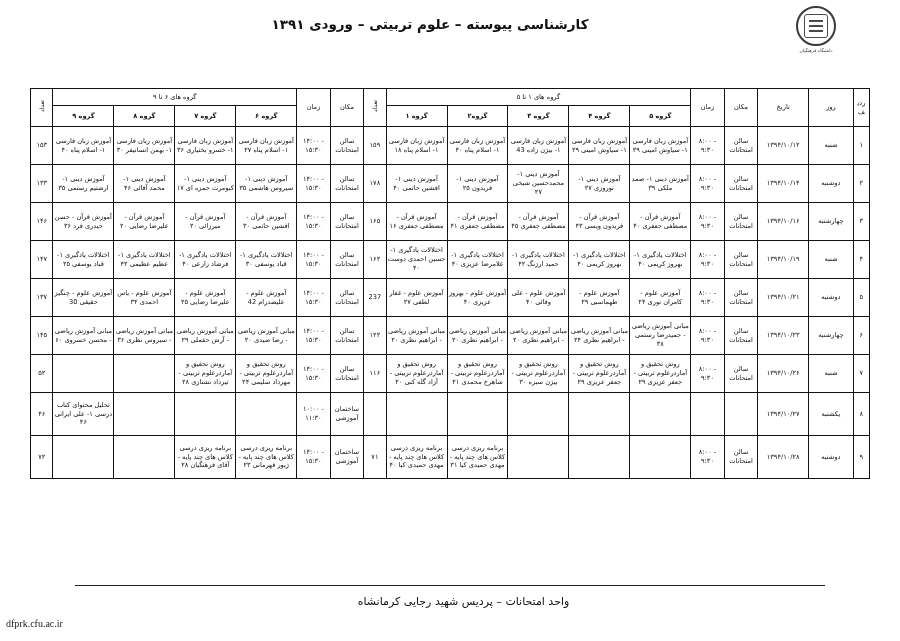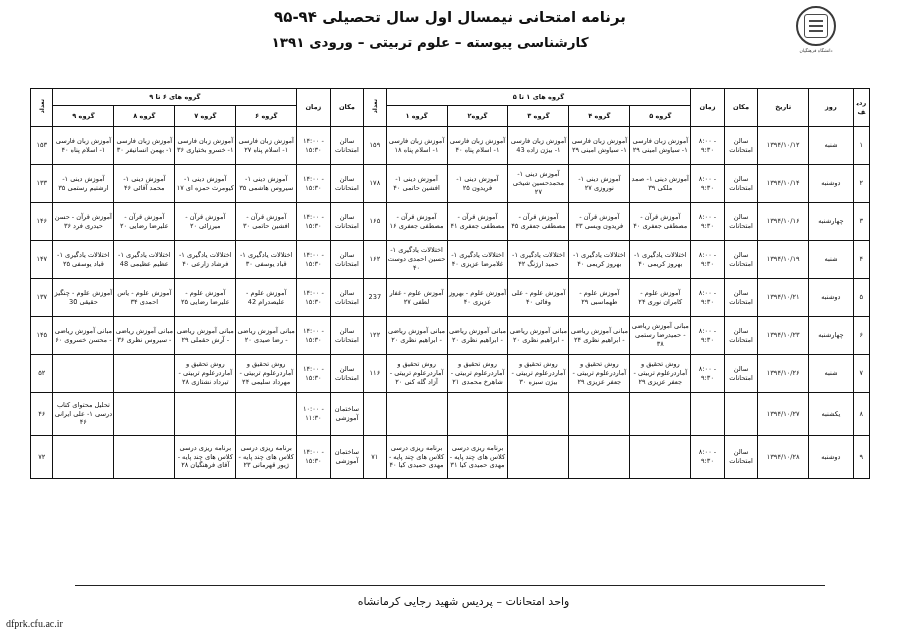--- a/index.html
+++ b/index.html
@@ -113,21 +113,21 @@
     border: 1px solid #111;
     padding: 1px 1px;
     text-align: center;
     vertical-align: middle;
     font-size: 6.6px;
     line-height: 1.35;
     color: #111;
     word-wrap: break-word;
   }
   .band-head td {
-    font-weight: bold;
+    font-weight: normal;
     font-size: 8px;
     height: 14px;
   }
   .colhead td {
     font-weight: bold;
     font-size: 7.6px;
     height: 18px;
   }
   .cell-row td {
     height: 35px;
@@ -193,21 +193,20 @@
 
 <div class="page">
 
   <div class="header">
     <div class="logo">
       <div class="ring"></div>
       <div class="inner"></div>
       <div class="caption">دانشگاه فرهنگیان</div>
     </div>
     <div class="title-block">
-      <div class="title-main">برنامه امتحانی نیمسال اول سال تحصیلی ۹۴-۹۵</div>
       <div class="title-sub">کارشناسی پیوسته – علوم تربیتی – ورودی ۱۳۹۱</div>
     </div>
   </div>
 
   <div class="table-wrap">
     <table class="sched">
       <colgroup>
         <col class="num-col">
           <col class="day-col">
           <col class="date-col">
@@ -325,21 +324,21 @@
           <td>اختلالات یادگیری ۱- بهروز کریمی ۴۰</td>
           <td>اختلالات یادگیری ۱- بهروز کریمی ۴۰</td>
           <td>اختلالات یادگیری ۱- حمید ارژنگ ۴۲</td>
           <td>اختلالات یادگیری ۱- غلامرضا عزیزی ۴۰</td>
           <td>اختلالات یادگیری ۱- حسین احمدی دوست ۴۰</td>
           <td>۱۶۲</td>
           <td class="place-cell">سالن امتحانات</td>
           <td class="time-cell">۱۴:۰۰ - ۱۵:۳۰</td>
           <td>اختلالات یادگیری ۱- قباد یوسفی ۳۰</td>
           <td>اختلالات یادگیری ۱- فرشاد زارعی ۴۰</td>
-          <td>اختلالات یادگیری ۱- عظیم عظیمی 48</td>
+          <td>اختلالات یادگیری ۱- عظیم عظیمی ۴۲</td>
           <td>اختلالات یادگیری ۱- قباد یوسفی ۲۵</td>
           <td>۱۴۷</td>
         </tr>
 
         <tr class="cell-row">
           <td>۵</td>
           <td>دوشنبه</td>
           <td>۱۳۹۴/۱۰/۲۱</td>
           <td class="place-cell">سالن امتحانات</td>
           <td class="time-cell">۸:۰۰ - ۹:۳۰</td>

